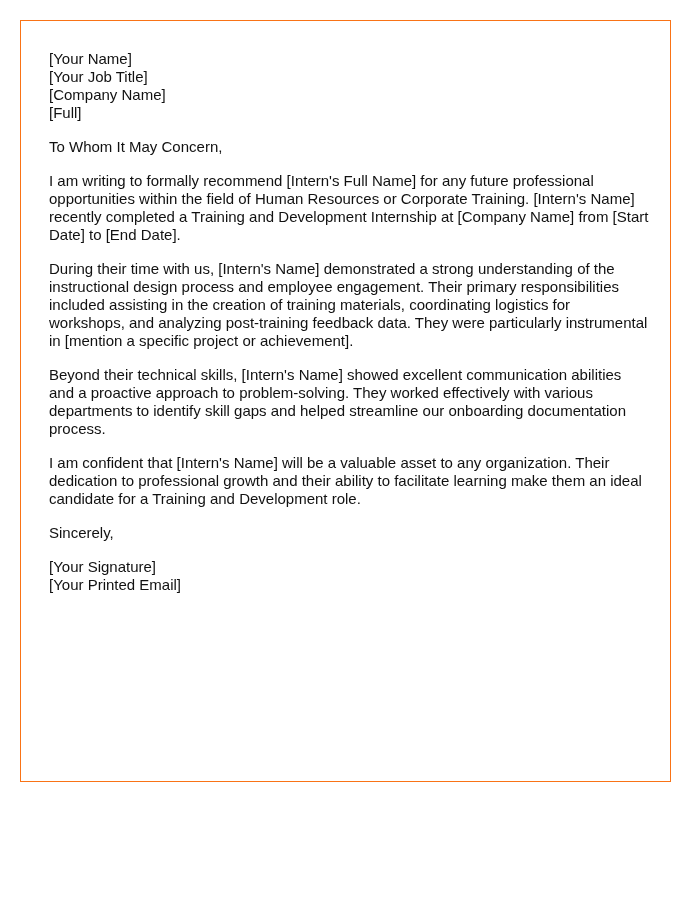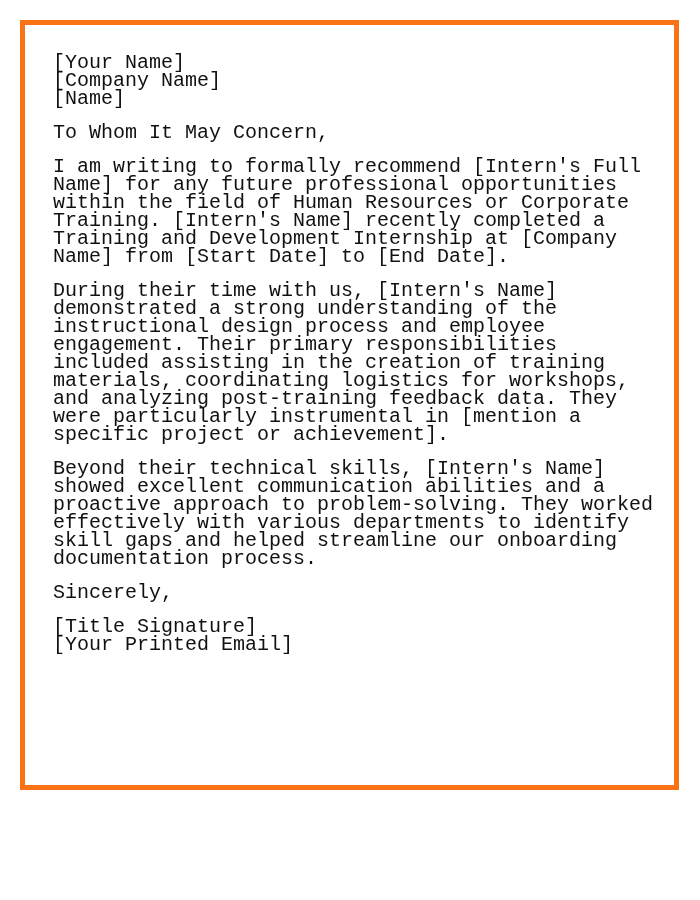--- a/index.html
+++ b/index.html
@@ -9,50 +9,52 @@
       width: 700px;
       height: 900px;
       overflow: hidden;
     }
     .letter {
       position: absolute;
       left: 20px;
       top: 20px;
       width: 601px;
       height: 721px;
-      border: 5px solid #f97316;
+      border: 1px solid #f97316;
       padding: 29px 20px 10px 28px;
       box-sizing: content-box;
-      font-family: Liberation Mono, monospace;
-      font-size: 20px;
+      font-family: Liberation Sans, sans-serif;
+      font-size: 15px;
       line-height: 18px;
       color: #111111;
     }
     .letter p {
       margin: 0 0 16px 0;
     }
     .line {
       display: block;
     }
   </style>
 </head>
 <body>
 
 <div class="letter">
   <p>
     <span class="line">[Your Name]</span>
+    <span class="line">[Your Job Title]</span>
     <span class="line">[Company Name]</span>
-    <span class="line">[Name]</span>
+    <span class="line">[Full]</span>
   </p>
 
   <p>To Whom It May Concern,</p>
 
   <p>I am writing to formally recommend [Intern's Full Name] for any future professional opportunities within the field of Human Resources or Corporate Training. [Intern's Name] recently completed a Training and Development Internship at [Company Name] from [Start Date] to [End Date].</p>
   <p>During their time with us, [Intern's Name] demonstrated a strong understanding of the instructional design process and employee engagement. Their primary responsibilities included assisting in the creation of training materials, coordinating logistics for workshops, and analyzing post-training feedback data. They were particularly instrumental in [mention a specific project or achievement].</p>
   <p>Beyond their technical skills, [Intern's Name] showed excellent communication abilities and a proactive approach to problem-solving. They worked effectively with various departments to identify skill gaps and helped streamline our onboarding documentation process.</p>
+  <p>I am confident that [Intern's Name] will be a valuable asset to any organization. Their dedication to professional growth and their ability to facilitate learning make them an ideal candidate for a Training and Development role.</p>
 
   <p>Sincerely,</p>
 
   <p>
-    <span class="line">[Title Signature]</span>
+    <span class="line">[Your Signature]</span>
     <span class="line">[Your Printed Email]</span>
   </p>
 </div>
 
 </body></html>

